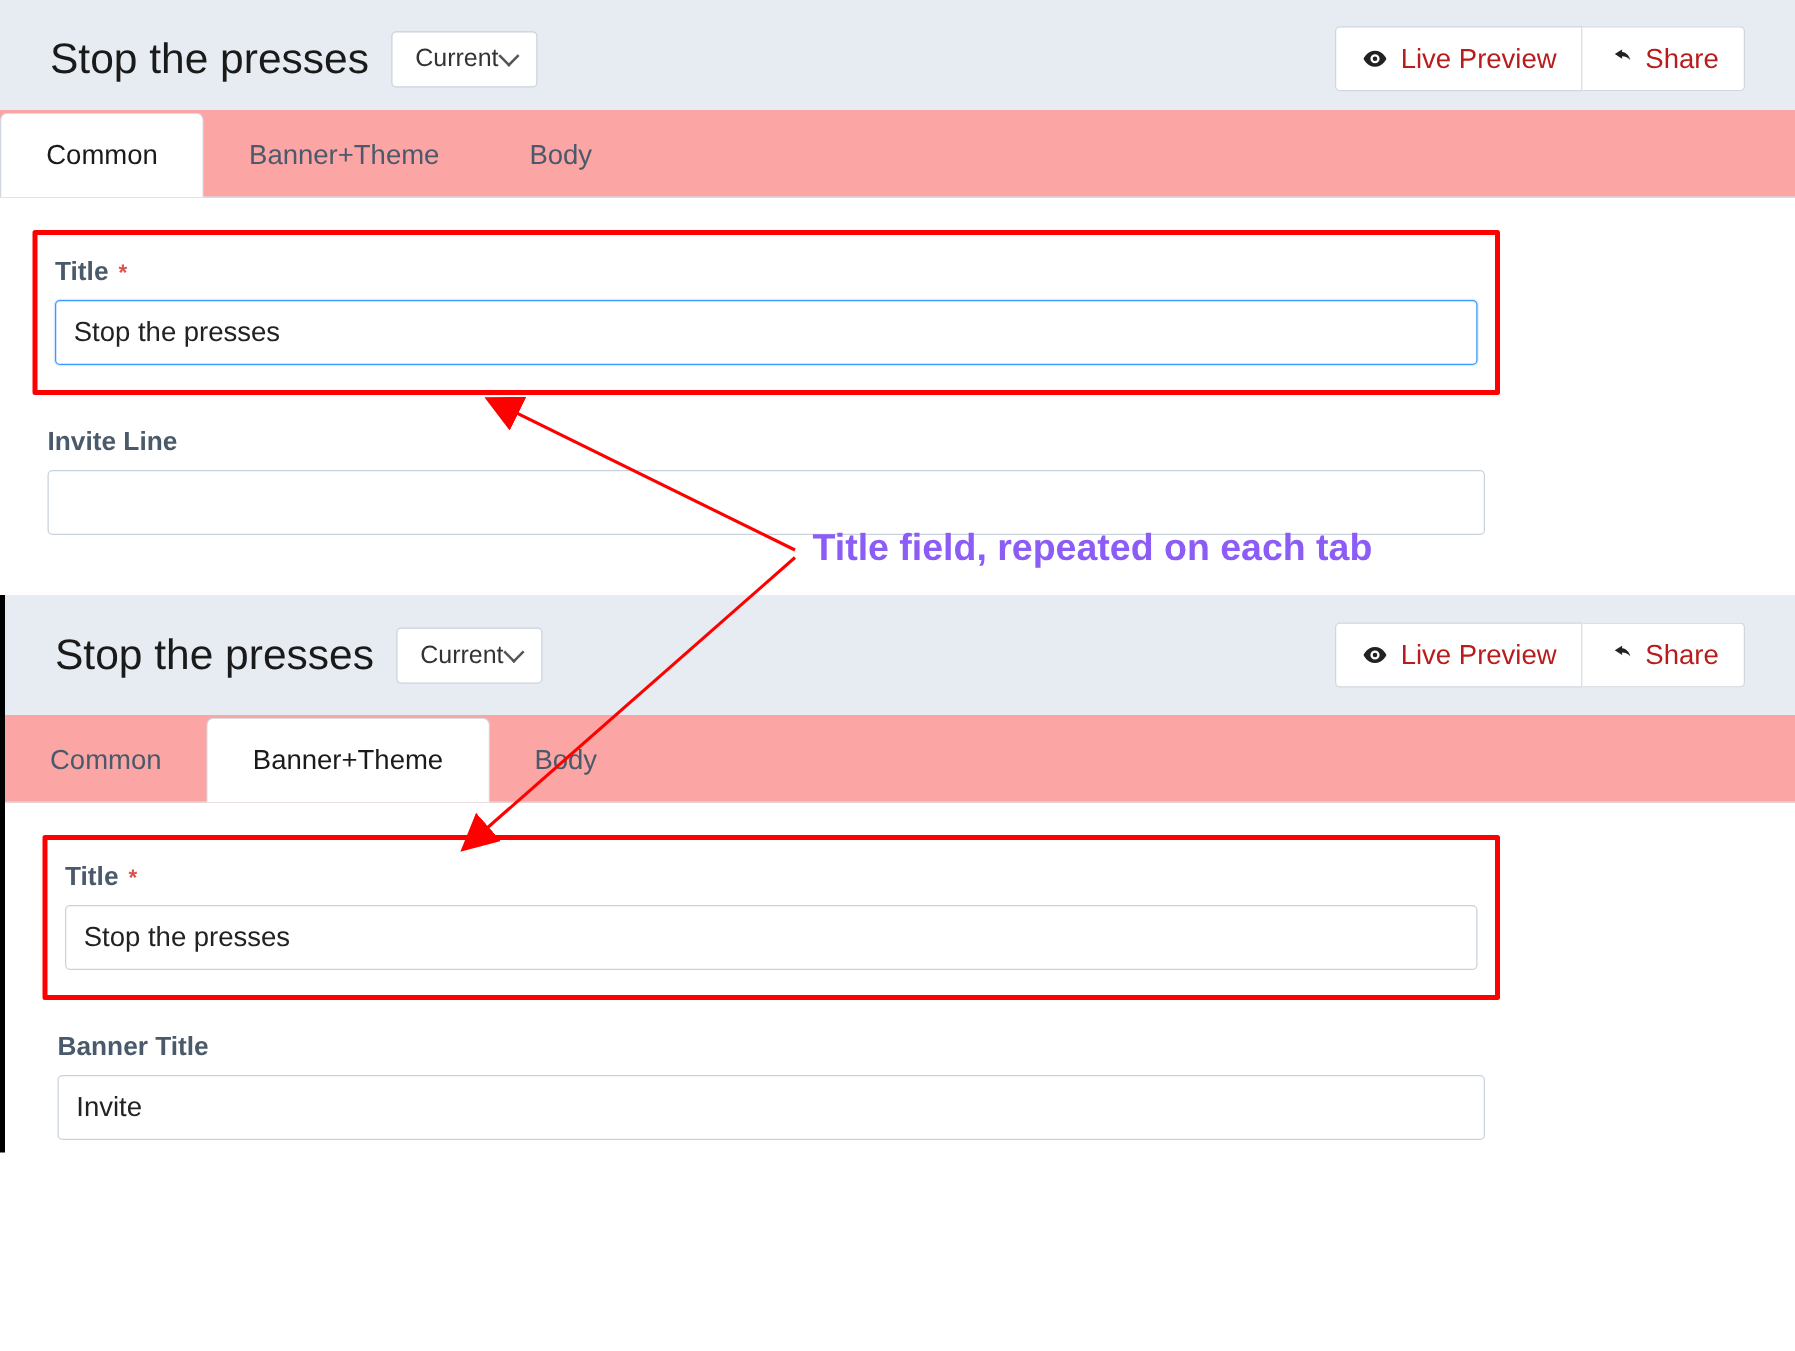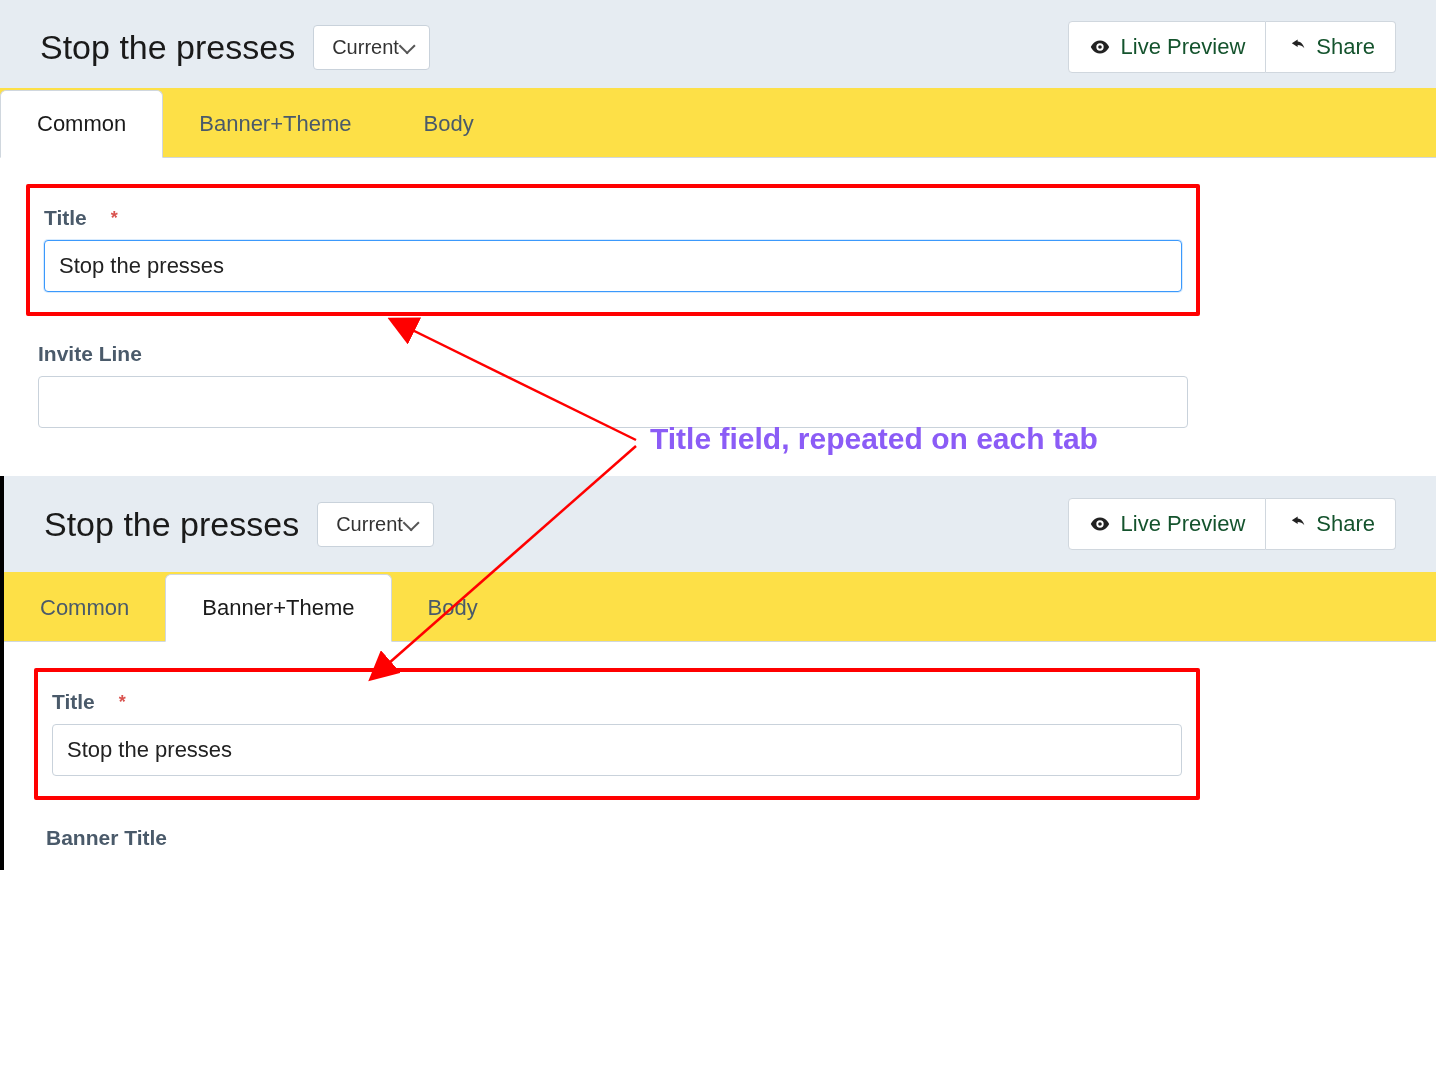--- a/index.html
+++ b/index.html
@@ -52,31 +52,31 @@
   .hdr-actions {
     margin-left: auto;
     display: flex;
     gap: 0;
   }
   .hdr-actions .abtn {
     background: #fff;
     border: 1px solid #d0d7de;
     padding: 12px 20px;
     font-size: 22px;
-    color: #14532d;
+    color: #b91c1c;
     display: inline-flex;
     align-items: center;
     gap: 10px;
     cursor: pointer;
   }
   .hdr-actions .abtn:first-child { border-top-left-radius: 4px; border-bottom-left-radius: 4px; }
   .hdr-actions .abtn:last-child  { border-left: none; border-top-right-radius: 4px; border-bottom-right-radius: 4px; }
 
   .tab-strip {
-    background: #fde047;
+    background: #fca5a5;
     display: flex;
     align-items: flex-end;
     padding: 0 0 0 0;
     height: 70px;
     border-bottom: 1px solid #d0d7de;
     text-align: right;
   }
   .tab {
     padding: 20px 36px 20px 36px;
     font-size: 22px;
@@ -114,21 +114,21 @@
     margin: 26px 6px 0 6px;
   }
 
   .field-label {
     font-size: 21px;
     font-weight: 700;
     color: #4a5a6a;
     margin-bottom: 10px;
     display: flex;
     align-items: center;
-    gap: 24px;
+    gap: 8px;
   }
   .req { color: #d9534f; font-size: 18px; }
 
   .text-input {
     width: 100%;
     font-size: 22px;
     padding: 12px 14px;
     border: 1px solid #c9d2db;
     border-radius: 4px;
     color: #222;
@@ -257,20 +257,21 @@
       <div class="field-label">
         <span>Title</span>
         <span class="req">*</span>
       </div>
       <input class="text-input" value="Stop the presses" style="">
     </div>
     <div class="field-group">
       <div class="field-label">
         <span>Banner Title</span>
       </div>
+      <input class="text-input" value="Invite" style="">
     </div>
   </div>
 </div>
 
 <div class="callout">Title field, repeated on each tab</div>
 
 <svg class="arrow" style="left:0;top:0" width="1436" height="1081">
   <defs>
     <marker id="ah" markerWidth="12" markerHeight="12" refX="10" refY="6" orient="auto">
       <path class="arrow-head" d="M0,0 L12,6 L0,12 z"></path>

